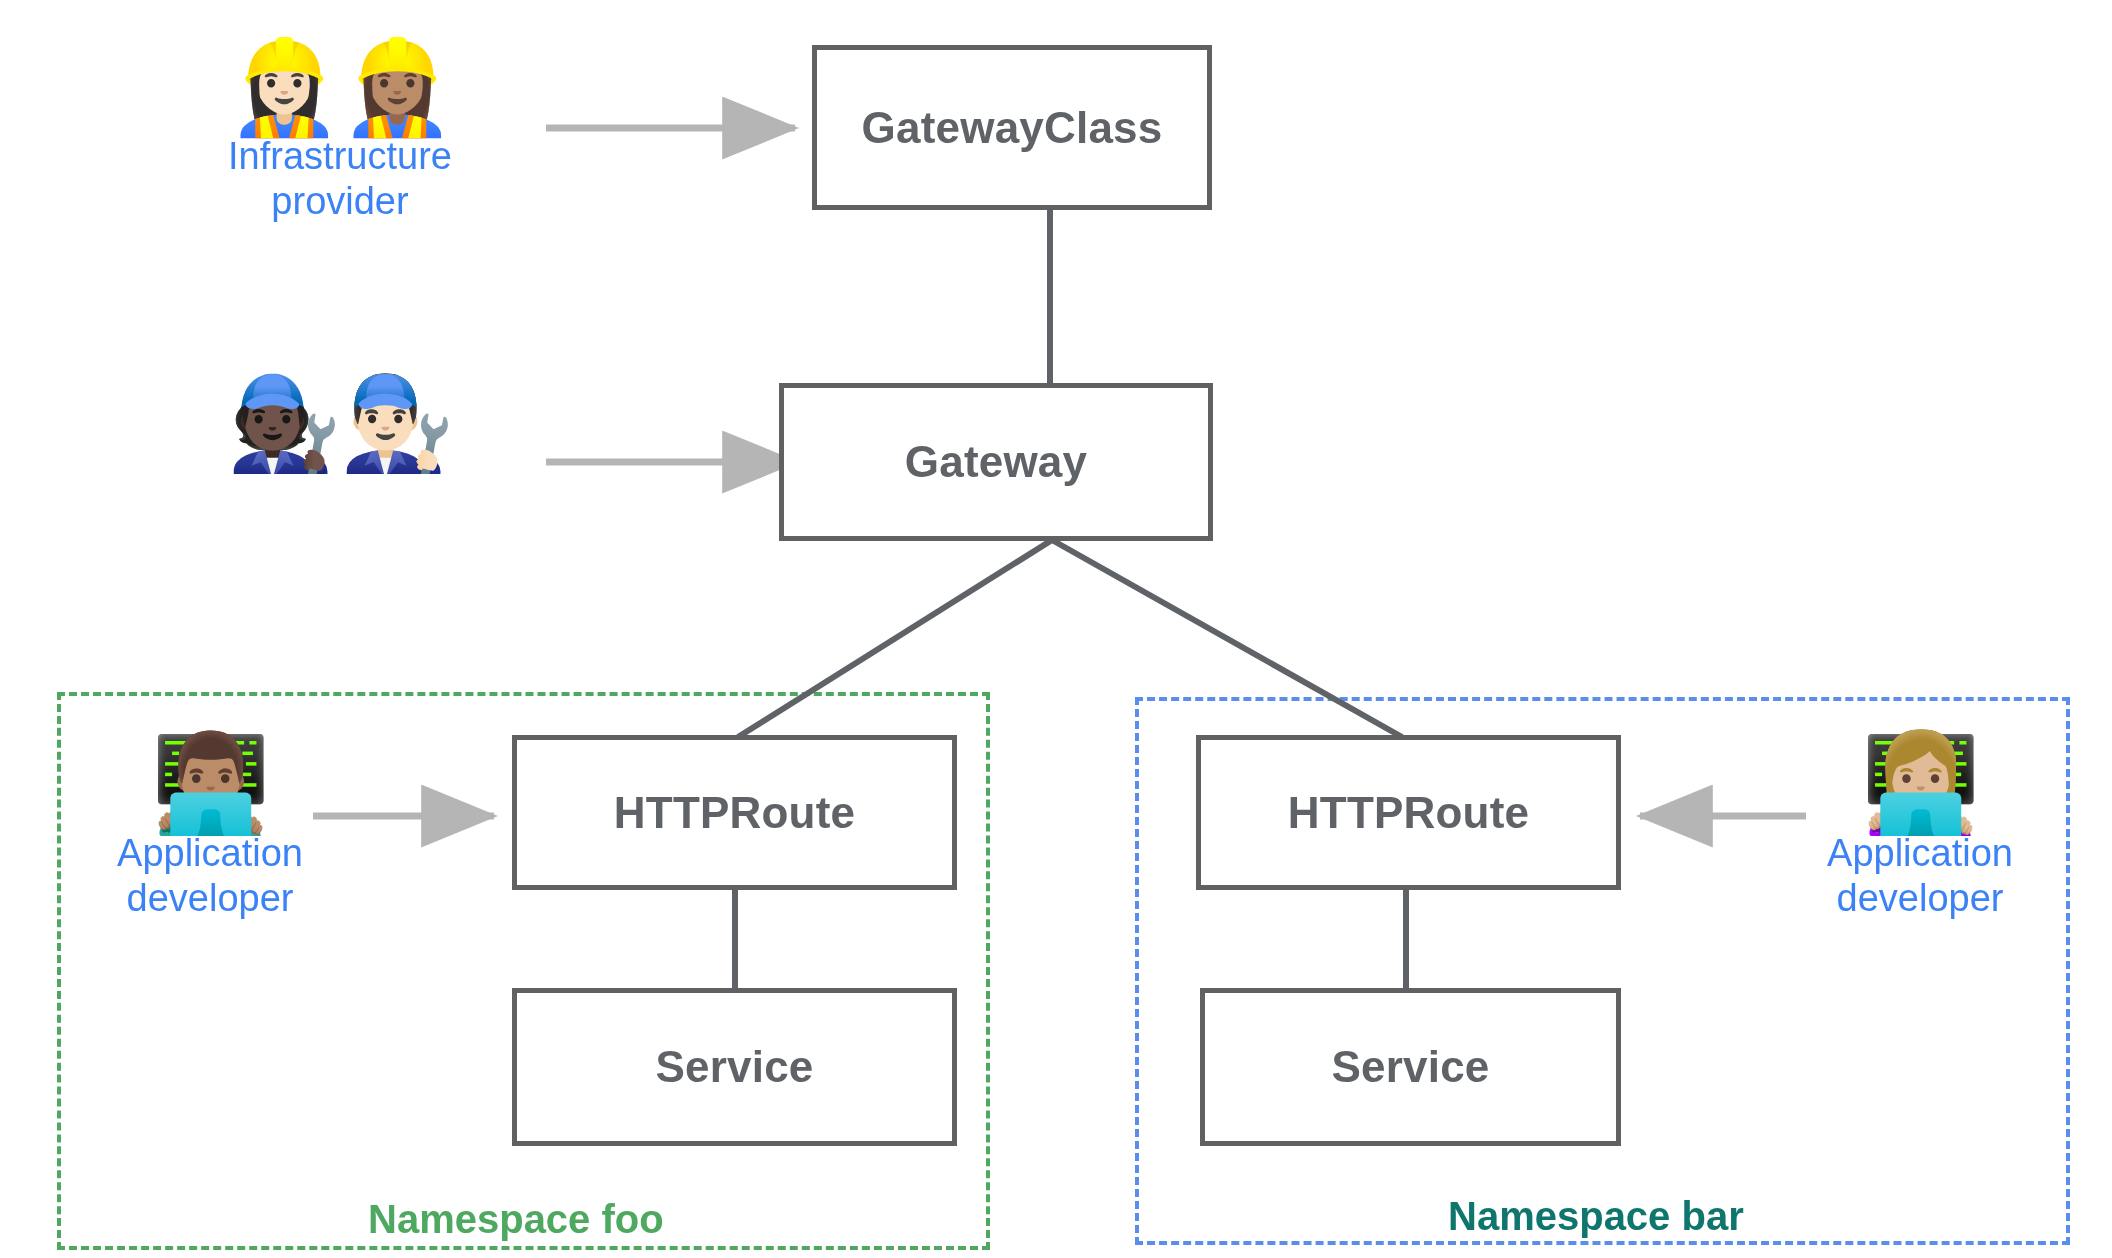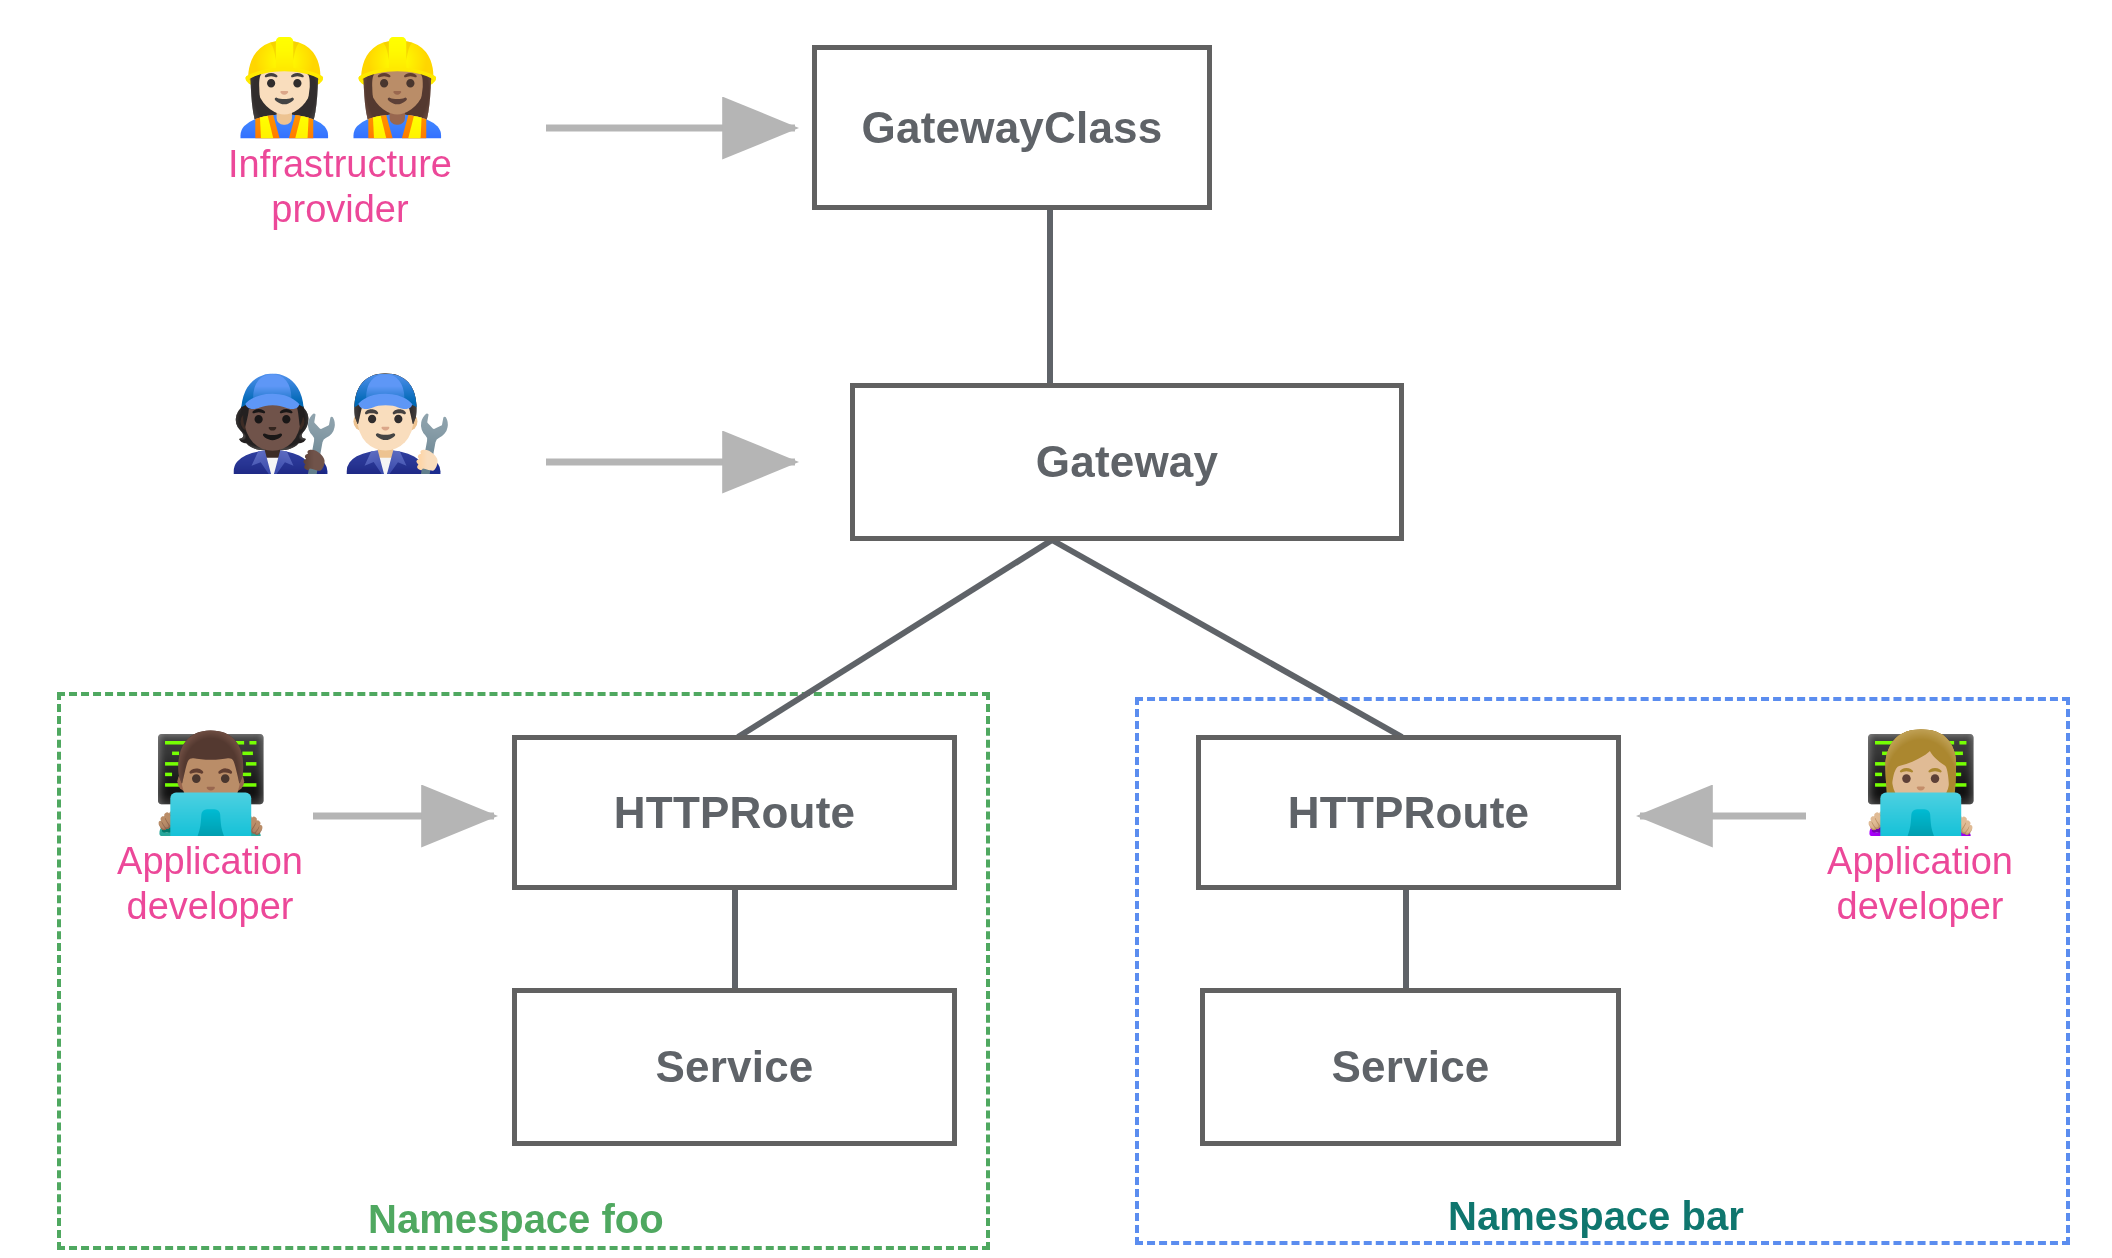--- a/index.html
+++ b/index.html
@@ -73,25 +73,25 @@
   }
   .persona-emojis {
     font-size: 92px;
     line-height: 1.0;
     letter-spacing: -2px;
     white-space: nowrap;
     font-family: "DejaVu Sans", sans-serif;
   }
   .persona-emojis.single { font-size: 96px; }
   .persona-name {
-    margin-top: 8px;
+    margin-top: 0;
     font-family: "Liberation Sans", sans-serif;
     font-size: 38px;
     line-height: 1.18;
-    color: #ec4899;
+    color: #3b82f6;
     text-align: center;
     white-space: pre-line;
   }
 
   
   #connectors {
     position: absolute;
     left: 0;
     top: 0;
     width: 2112px;
@@ -135,21 +135,21 @@
 
     <line x1="313" y1="816" x2="494" y2="816" stroke="#b5b5b5" stroke-width="7" marker-end="url(#arrowR)"></line>
 
     <line x1="1806" y1="816" x2="1640" y2="816" stroke="#b5b5b5" stroke-width="7" marker-end="url(#arrowL)"></line>
   </svg>
 
   <div class="node-box" style="left:812px; top:45px; width:400px; height:165px;text-align:right;">
     <span class="node-label">GatewayClass</span>
   </div>
 
-  <div class="node-box" style="left:850px; top:383px; width:554px; height:158px;">
+  <div class="node-box" style="left:779px; top:383px; width:434px; height:158px;">
     <span class="node-label">Gateway</span>
   </div>
 
   <div class="node-box" style="left:512px; top:735px; width:445px; height:155px;">
     <span class="node-label">HTTPRoute</span>
   </div>
 
   <div class="node-box" style="left:512px; top:988px; width:445px; height:158px;">
     <span class="node-label">Service</span>
   </div>

